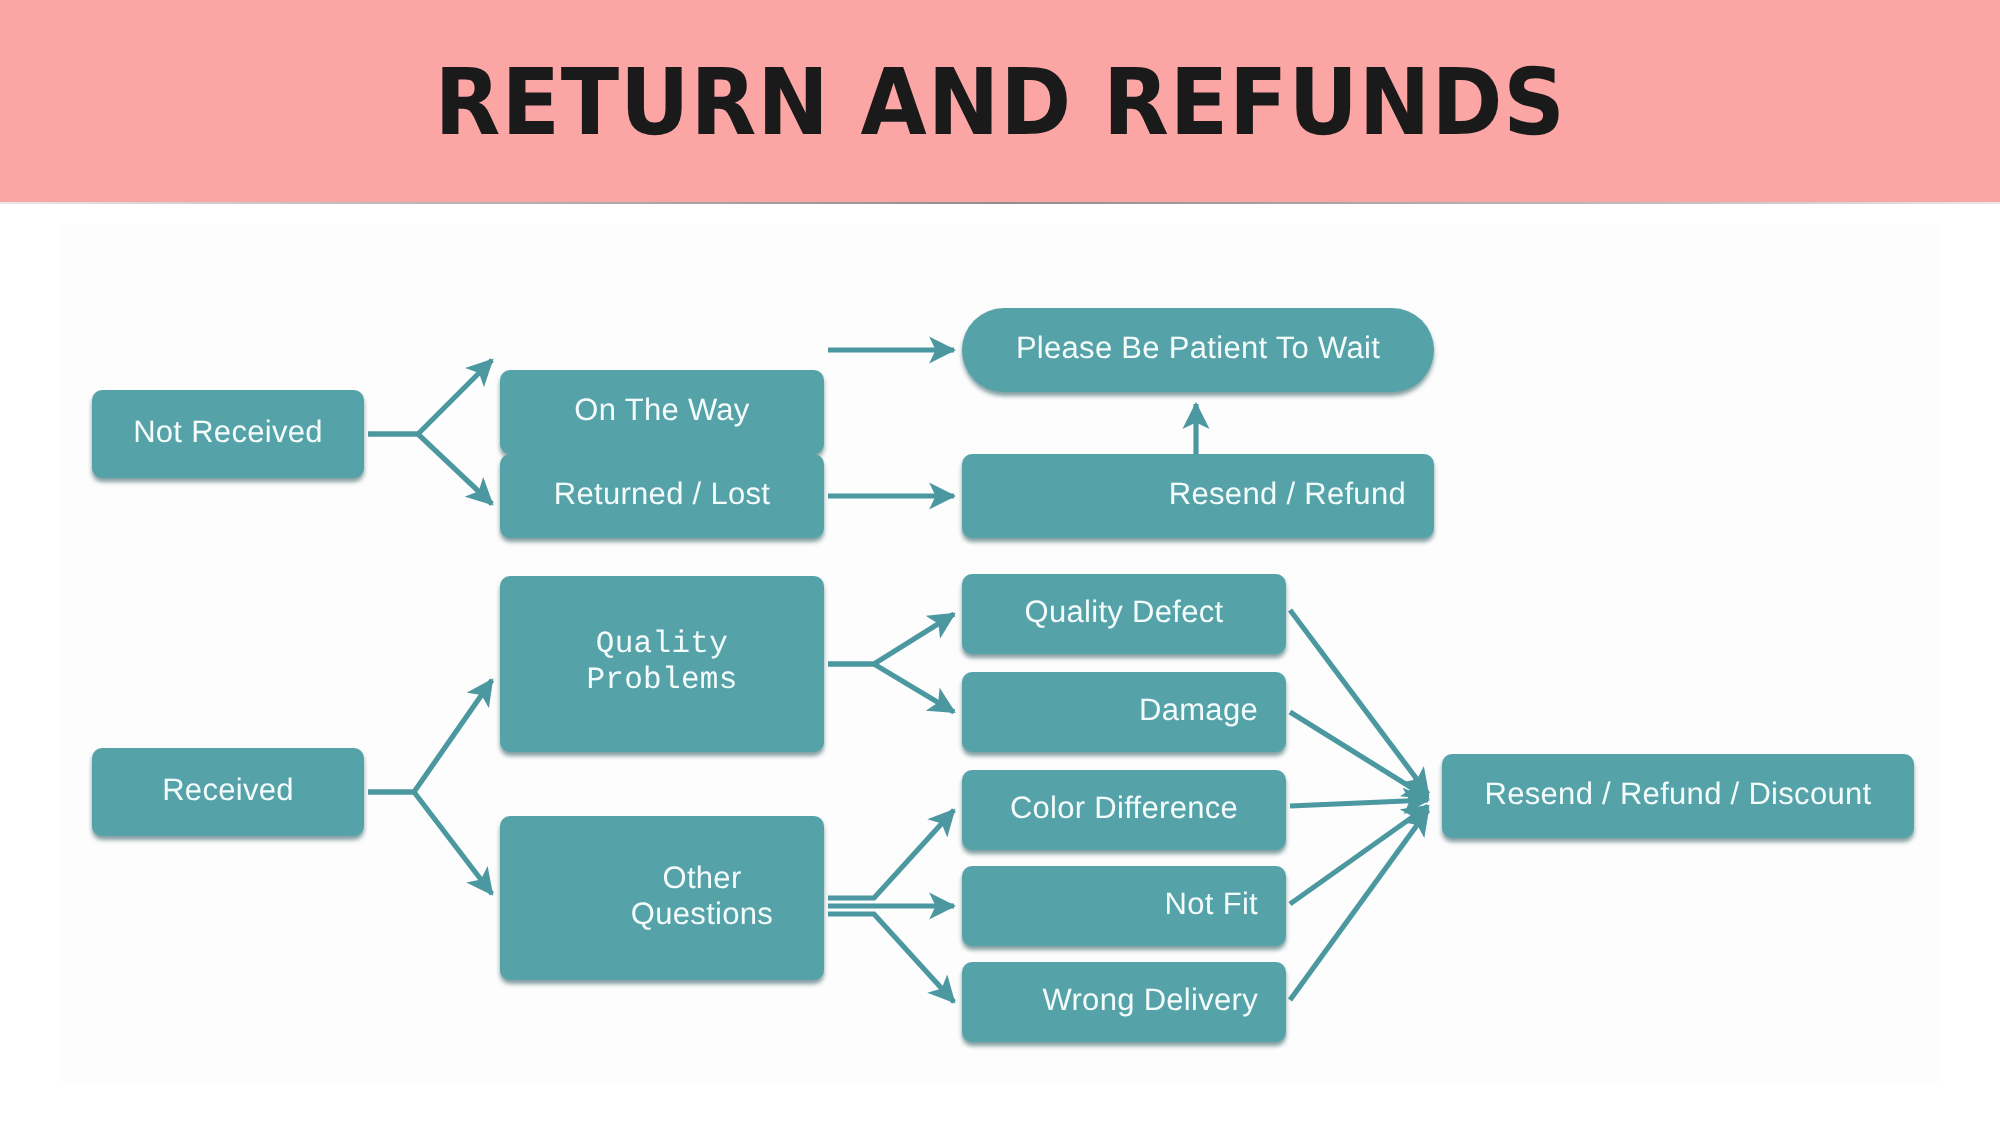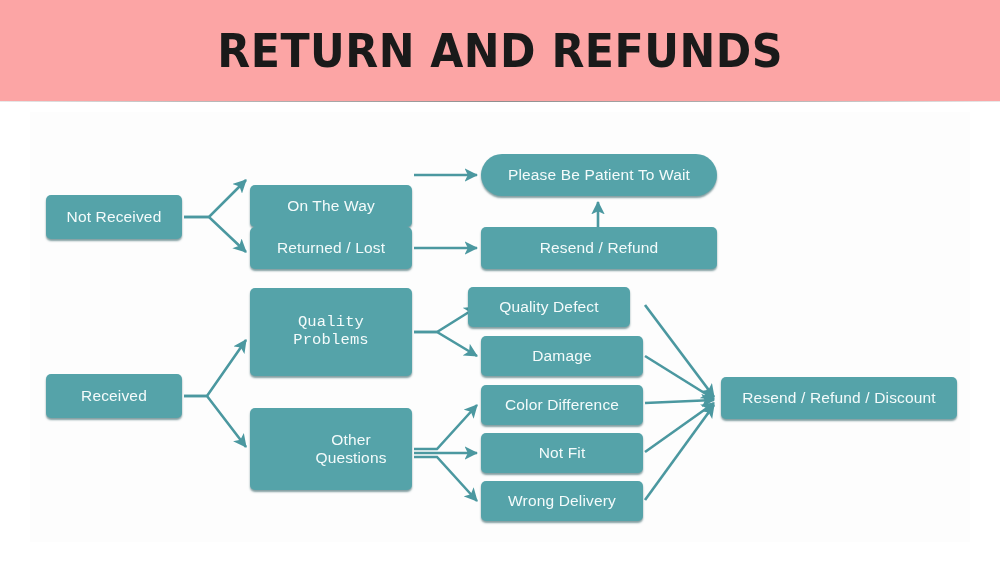--- a/index.html
+++ b/index.html
@@ -97,21 +97,21 @@
     letter-spacing: 0.15px;
     line-height: 1.15;
   }
   .node .label {
     display: block;
     width: 100%;
     padding: 0 14px;
     box-sizing: border-box;
   }
   .node.center .label { text-align: center; padding: 0 8px; }
-  .node.leftal .label { text-align: center; }
+  .node.leftal .label { text-align: right; }
 </style>
 </head>
 <body>
 
 <div id="slide">
 
   <div id="title-bar">
     <div id="slide-title">RETURN AND REFUNDS</div>
   </div>
   <div id="title-divider"></div>
@@ -173,21 +173,21 @@
     <div class="node center" style="left:250px; top:306px; width:162px; height:82px;padding-left:40px;">
       <span class="label">Other Questions</span>
     </div>
 
     <div class="node center" style="left:481px; top:52px; width:236px; height:42px;border-radius:21px;">
       <span class="label">Please Be Patient To Wait</span>
     </div>
     <div class="node leftal" style="left:481px; top:125px; width:236px; height:42px;">
       <span class="label">Resend / Refund</span>
     </div>
-    <div class="node center" style="left:468px; top:185px; width:162px; height:40px;">
+    <div class="node center" style="left:481px; top:185px; width:162px; height:40px;">
       <span class="label">Quality Defect</span>
     </div>
     <div class="node leftal" style="left:481px; top:234px; width:162px; height:40px;">
       <span class="label">Damage</span>
     </div>
     <div class="node center" style="left:481px; top:283px; width:162px; height:40px;">
       <span class="label">Color Difference</span>
     </div>
     <div class="node leftal" style="left:481px; top:331px; width:162px; height:40px;">
       <span class="label">Not Fit</span>

